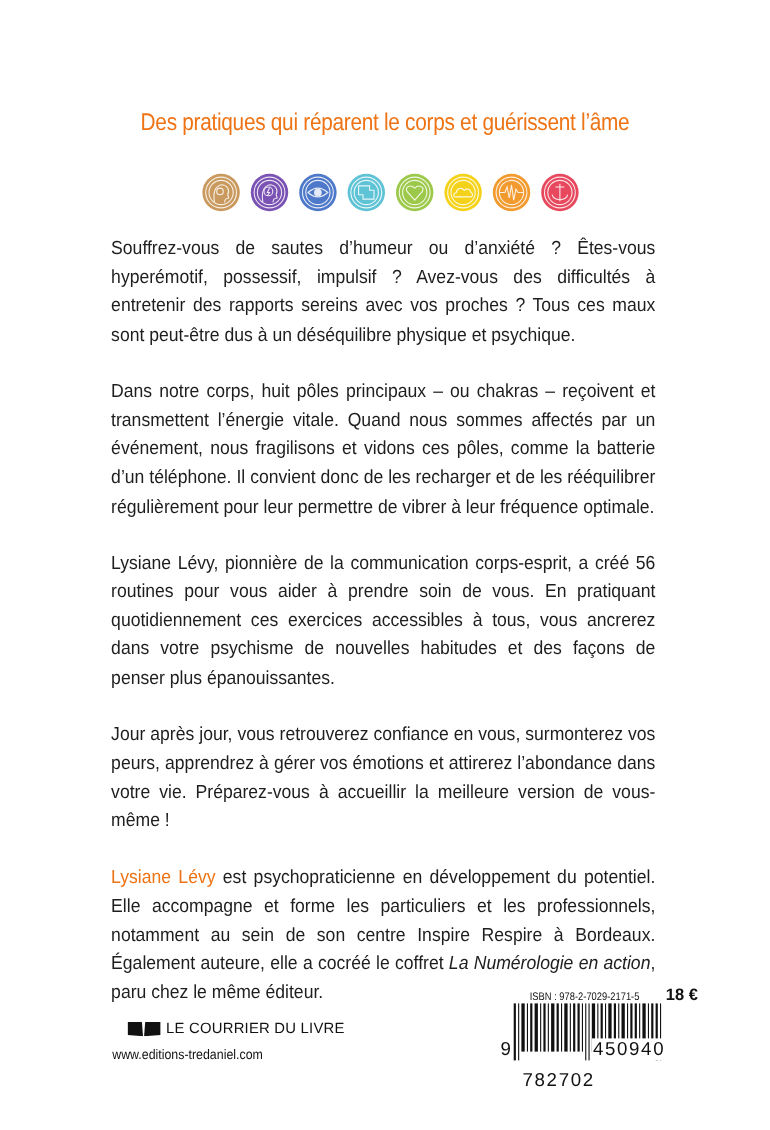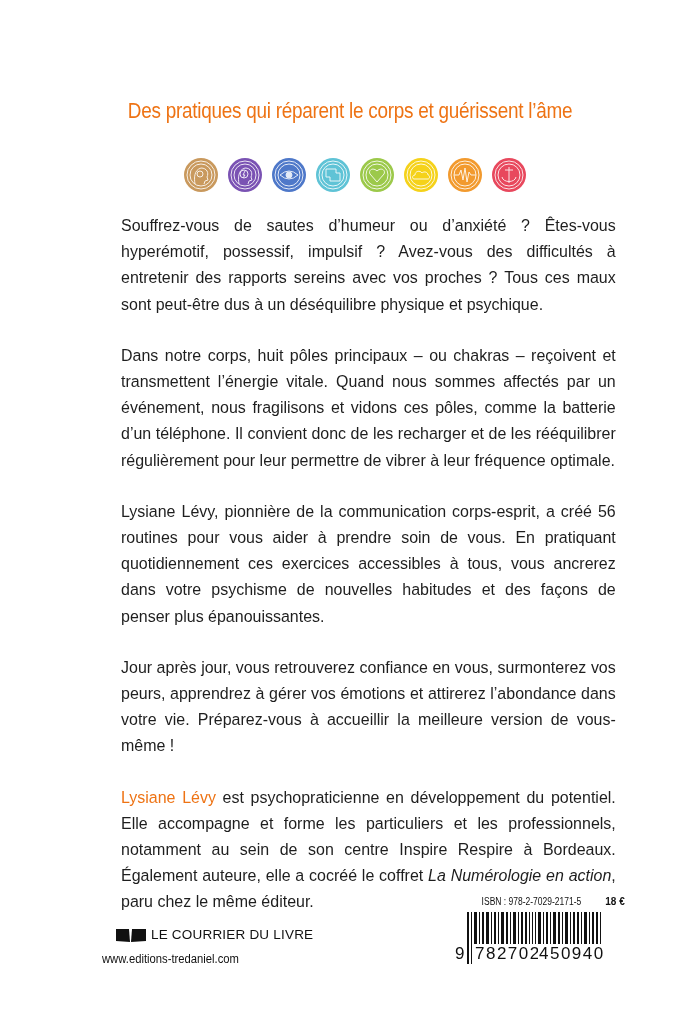--- a/index.html
+++ b/index.html
@@ -1,30 +1,30 @@
 <!DOCTYPE html>
 <html><head>
 <meta charset="utf-8">
 <style>
   html, body { margin: 0; padding: 0; background: #ffffff; }
   body { width: 700px; height: 1027px; position: relative; overflow: hidden; font-family: "Liberation Sans", "DejaVu Sans", sans-serif; color: #1e1e1e; }
   .title { position: absolute; top: 98px; left: 0; width: 700px; text-align: center; font-family: "Liberation Sans", sans-serif; font-size: 22px; color: #ee7314; letter-spacing: -0.3px; transform: scaleX(0.86); transform-origin: center; white-space: nowrap; }
   .icons { position: absolute; top: 158px; left: 184px; display: flex; gap: 10px; }
   .chakra { width: 34px; height: 34px; border-radius: 50%; position: relative; overflow: hidden; }
   .chakra svg { position: absolute; left: 0; top: 0; }
-  .body-text { position: absolute; left: 121px; width: 495px; font-family: "Liberation Sans", sans-serif; font-size: 17.2px; line-height: 26.2px; color: #1e1e1e; }
+  .body-text { position: absolute; left: 101px; width: 495px; font-family: "Liberation Sans", sans-serif; font-size: 17.2px; line-height: 26.2px; color: #1e1e1e; }
   .para { margin: 0 0 25px 0; text-align: justify; text-align-last: left; transform: scaleX(0.93); transform-origin: left; width: 532px; }
   .para .hl { color: #ee7314; }
   .para em { font-style: italic; }
   .pub { position: absolute; left: 116px; top: 927px; display: flex; align-items: center; gap: 5px; }
   .pub-name { font-size: 13.5px; color: #111; letter-spacing: 0.2px; }
   .pub-url { position: absolute; left: 102px; top: 952px; font-size: 12.5px; color: #111; transform: scaleX(0.9); transform-origin: left; }
   .isbn-row { position: absolute; left: 464px; top: 896px; display: flex; align-items: baseline; gap: 24px; }
   .isbn { font-size: 10px; color: #111; transform: scaleX(0.85); transform-origin: right; }
-  .price { font-size: 10px; font-weight: bold; color: #111; }
+  .price { font-size: 15px; font-weight: bold; color: #111; }
   .barcode { position: absolute; left: 455px; top: 912px; width: 160px; height: 56px; }
   .barcode-digits { position: absolute; left: 455px; top: 944px; width: 160px; font-family: "Liberation Sans", sans-serif; font-size: 17px; color: #111; letter-spacing: 1.5px; }
   .digit-bg { background: #fff; padding: 0 1px; }
 </style>
 </head>
 <body>
 
 <div class="title">Des pratiques qui réparent le corps et guérissent l’âme</div>
 
 <div class="icons">
@@ -165,15 +165,15 @@
       <rect x="126" y="0" width="1" height="44"></rect>
       <rect x="129" y="0" width="3" height="44"></rect>
       <rect x="134" y="0" width="1" height="44"></rect>
       <rect x="137" y="0" width="2" height="44"></rect>
     <rect x="141" y="0" width="2" height="52"></rect>
       <rect x="145" y="0" width="1" height="52"></rect>
   </g>
 </svg>
 <div class="barcode-digits">
   <span style="position:absolute;left:0;">9</span>
-  <span class="digit-bg" style="position:absolute;left:19px;">782702</span>
+  <span class="digit-bg" style="position:absolute;left:19px;margin-top:28px;">782702</span>
   <span class="digit-bg" style="position:absolute;left:83px;">450940</span>
 </div>
 
 </body></html>

